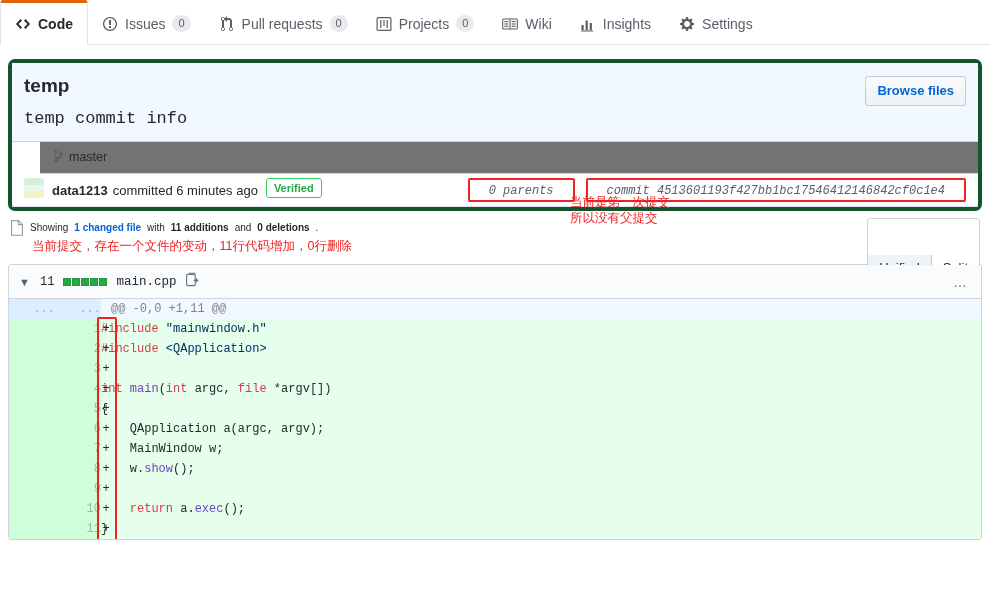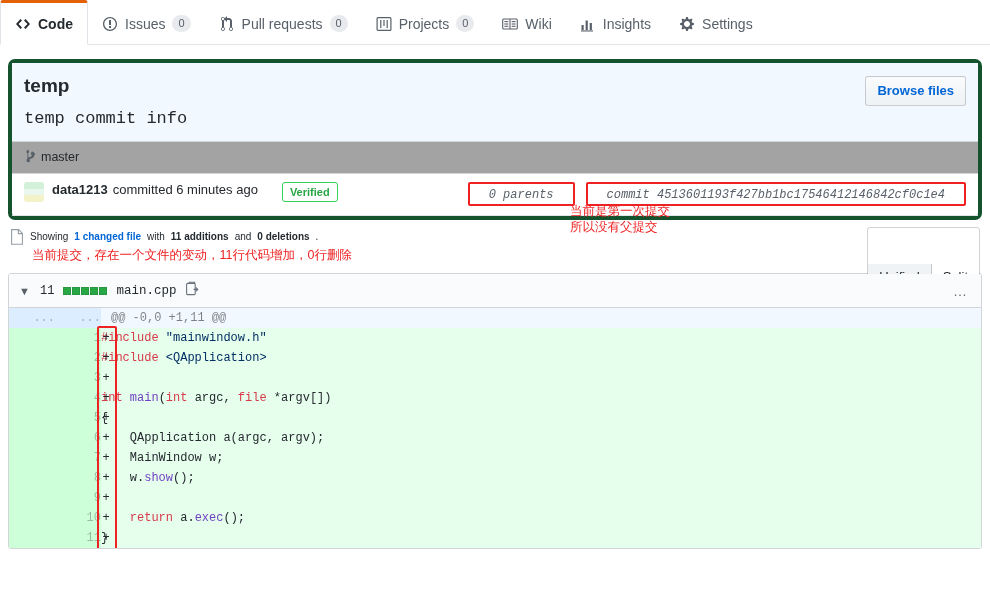--- a/index.html
+++ b/index.html
@@ -96,50 +96,51 @@
     background: linear-gradient(-180deg,#fafbfc,#eff3f6 90%);
     border-radius: 3px;
     color: #0366d6;
     font-size: 13px;
     font-weight: bold;
     padding: 6px 11px;
     cursor: pointer;
     line-height: 16px;
   }
   .branch-bar {
-    background: #a3a3a3;
+    background: #737373;
     border-bottom: 1px solid #d1d5da;
     padding: 7px 12px;
     display: flex;
     align-items: center;
     gap: 5px;
     font-size: 12.5px;
     color: #24292e;
+    margin-left: 28px;
   }
   .branch-bar .glyph { color: #586069; }
 
   .author-bar {
     padding: 8px 12px;
     display: flex;
-    align-items: flex-start;
-    height: 42px;
+    align-items: flex-end;
+    height: 33px;
     position: relative;
     border-bottom: 1px solid #e1e4e8;
   }
   .avatar {
     width: 20px; height: 20px;
     border-radius: 3px;
     background: linear-gradient(#d3f0d8 0 34%, #eaf7ec 34% 67%, #f4f2c9 67% 100%);
     margin-right: 8px;
     flex: 0 0 auto;
   }
   .author-name { font-weight: bold; font-size: 13px; color: #24292e; }
   .author-text { font-size: 13px; color: #24292e; }
   .verified-badge {
-    margin-left: 24px;
+    margin-left: 8px;
     border: 1px solid #34d058;
     border-radius: 3px;
     color: #28a745;
     font-size: 11px;
     font-weight: bold;
     padding: 2px 7px;
     line-height: 14px;
   }
   .right-meta {
     position: absolute;

